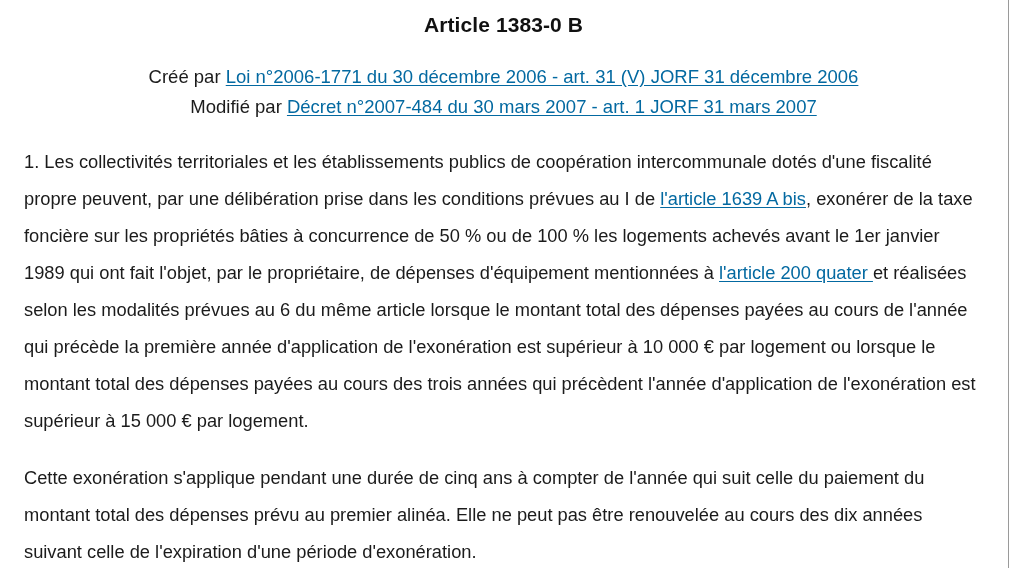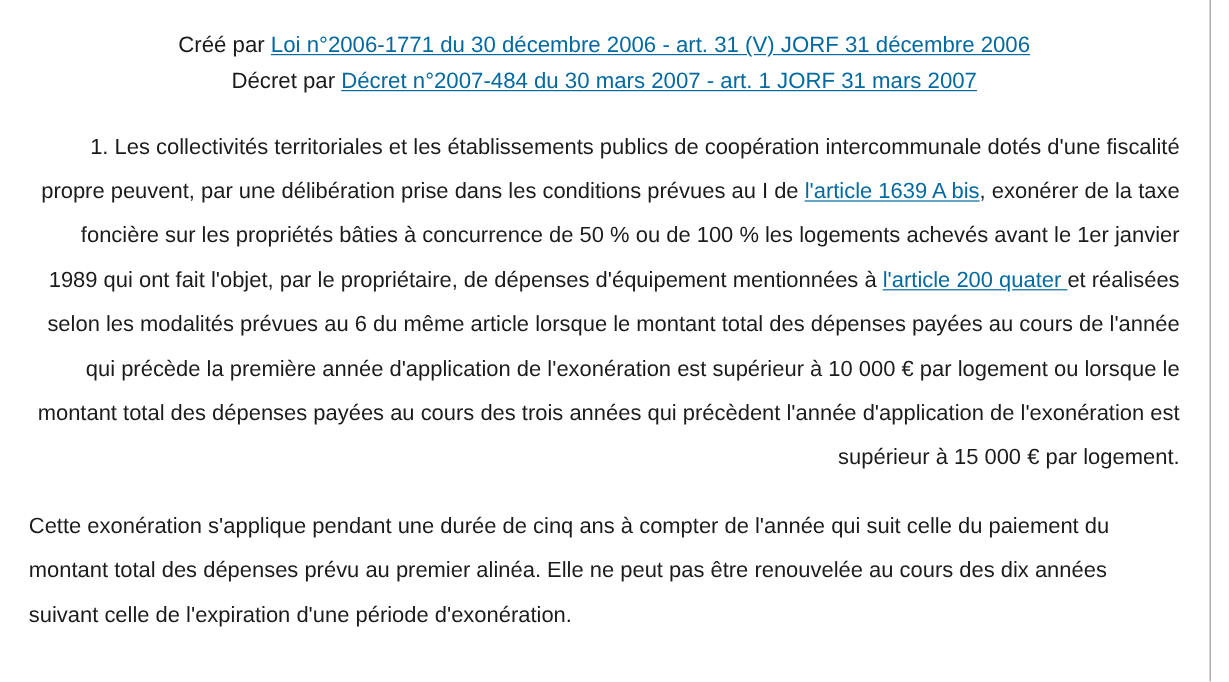--- a/index.html
+++ b/index.html
@@ -73,42 +73,42 @@
   .body-text p {
     margin: 0;
     padding: 0 0 20px 0;
     font-size: 18.3px;
     line-height: 37px;
     color: #1b1b1b;
     text-align: left;
   }
   .body-text p.first {
     padding-top: 21px;
-    text-align: right;
   }
   .body-text p:last-child {
     padding-bottom: 0;
   }
 </style>
 </head>
 <body>
 
 <div class="page">
 
   <div class="right-rule"></div>
 
   <div class="content">
 
+    <h1 class="article-title">Article 1383-0 B</h1>
 
     <div class="credits">
       <div class="credit-line">
         <span>Créé par </span><a class="ref-link" href="#">Loi n°2006-1771 du 30 décembre 2006 - art. 31 (V) JORF 31 décembre 2006</a>
       </div>
       <div class="credit-line">
-        <span>Décret par </span><a class="ref-link" href="#">Décret n°2007-484 du 30 mars 2007 - art. 1 JORF 31 mars 2007</a>
+        <span>Modifié par </span><a class="ref-link" href="#">Décret n°2007-484 du 30 mars 2007 - art. 1 JORF 31 mars 2007</a>
       </div>
     </div>
 
     <div class="body-text">
 
       <p class="first"><span>1. Les collectivités territoriales et les établissements publics de coopération intercommunale dotés d'une fiscalité propre peuvent, par une délibération prise dans les conditions prévues au I de </span><a class="ref-link" href="#">l'article 1639 A bis</a><span>, exonérer de la taxe foncière sur les propriétés bâties à concurrence de 50 % ou de 100 % les logements achevés avant le 1er janvier 1989 qui ont fait l'objet, par le propriétaire, de dépenses d'équipement mentionnées à </span><a class="ref-link" href="#">l'article 200 quater </a><span>et réalisées selon les modalités prévues au 6 du même article lorsque le montant total des dépenses payées au cours de l'année qui précède la première année d'application de l'exonération est supérieur à 10 000 € par logement ou lorsque le montant total des dépenses payées au cours des trois années qui précèdent l'année d'application de l'exonération est supérieur à 15 000 € par logement.</span></p>
 
       <p><span>Cette exonération s'applique pendant une durée de cinq ans à compter de l'année qui suit celle du paiement du montant total des dépenses prévu au premier alinéa. Elle ne peut pas être renouvelée au cours des dix années suivant celle de l'expiration d'une période d'exonération.</span></p>
 
     </div>

